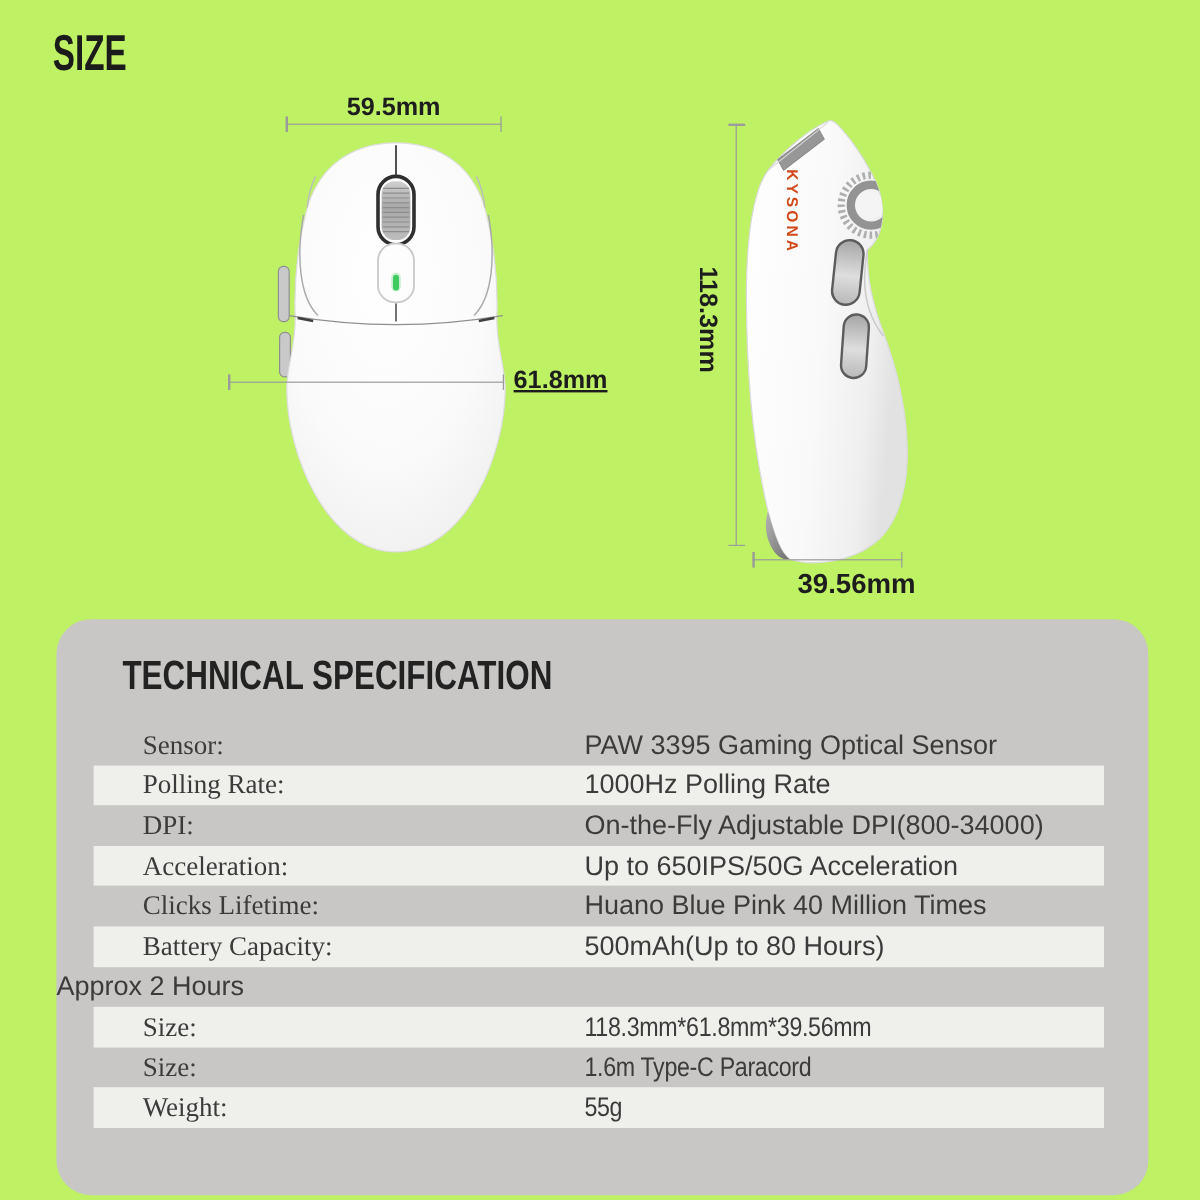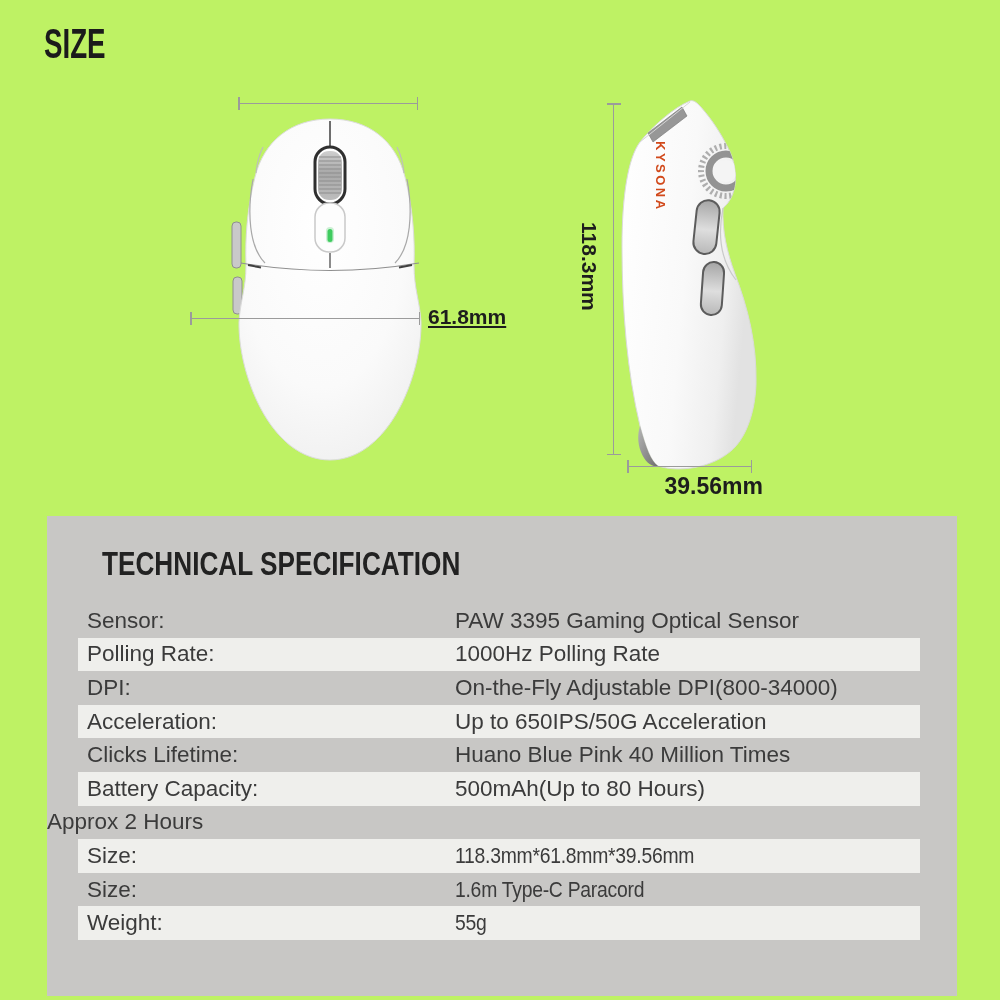--- a/index.html
+++ b/index.html
@@ -41,47 +41,48 @@
   .mouse-side{position:absolute;left:618px;top:96px;z-index:2;}
   .brand-logo{
     position:absolute;left:653px;top:141px;z-index:4;
     writing-mode:vertical-rl;text-orientation:mixed;
     font-size:13px;font-weight:700;letter-spacing:2.5px;color:#d1491b;
     white-space:nowrap;
   }
   
   .spec-panel{
     position:absolute;left:47px;top:516px;width:910px;height:480px;
-    background:#c8c7c5;z-index:1;
+    background:#c8c7c5;z-index:1;border-radius:29px;
   }
   .spec-heading{
     position:absolute;left:55px;top:28px;margin:0;
     font-size:34px;font-weight:700;color:#222;white-space:nowrap;
     transform:scaleX(.77);transform-origin:left top;
   }
   .spec-rows{position:absolute;left:0;top:88px;width:910px;}
   .spec-row{
     position:relative;height:33.6px;display:flex;align-items:center;
     font-size:22.5px;color:#3b3b3b;
   }
   .spec-row.alt::before{
     content:"";position:absolute;left:31px;right:37px;top:0;bottom:0;
     background:#efefec;z-index:0;
   }
-  .spec-label{position:relative;z-index:1;margin-left:40px;width:368px;}
+  .spec-label{position:relative;z-index:1;margin-left:72px;width:368px;font-family:Liberation Serif, serif;}
   .spec-value{position:relative;z-index:1;white-space:nowrap;}
   .spec-value.cond{transform:scaleX(.86);transform-origin:left center;display:inline-block;letter-spacing:-0.3px;}
 </style>
 </head>
 <body>
 
 <div class="canvas">
 
   <h1 class="size-heading">SIZE</h1>
 
+  <div class="dim-label lbl-grip">59.5mm</div>
   <div class="dim-hline hl-grip">
     <i class="tick t-l"></i>
     <i class="tick t-r"></i>
   </div>
 
   <svg class="mouse-top" width="202" height="346" viewBox="0 0 202 346">
     <defs>
       <radialGradient id="topBody" cx="45%" cy="32%" r="85%">
         <stop offset="0%" stop-color="#ffffff"></stop>
         <stop offset="55%" stop-color="#fafafa"></stop>

